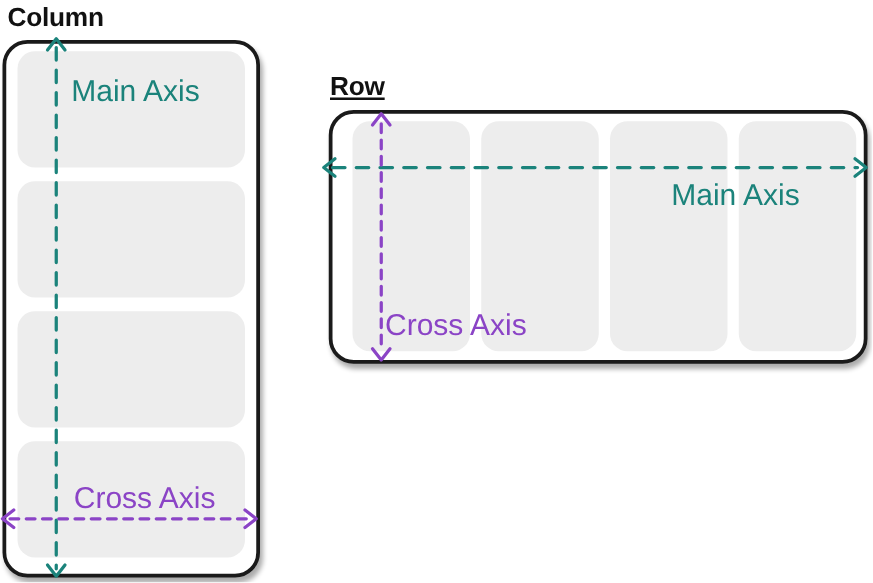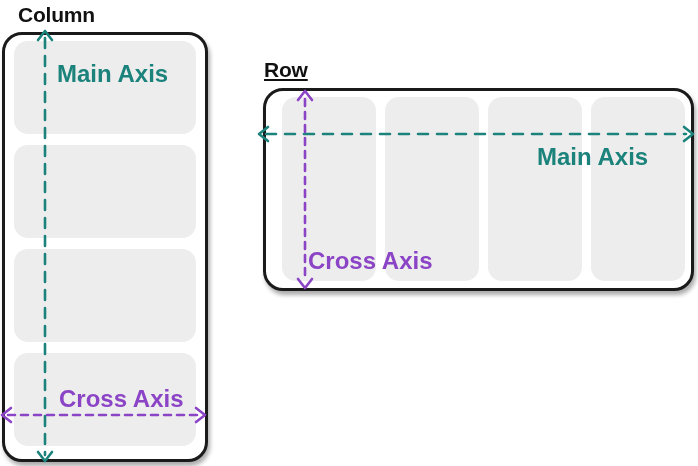--- a/index.html
+++ b/index.html
@@ -4,41 +4,41 @@
 <style>
   html, body { margin:0; padding:0; background:#ffffff; }
   .canvas {
     position:relative; width:698px; height:466px; background:#ffffff;
     font-family:"Liberation Sans", sans-serif; overflow:hidden;
   }
   .panel-title {
     position:absolute; font-size:21px; font-weight:700;
     color:var(--title-text, #111111); line-height:1.05; letter-spacing:-0.2px;
   }
-  .col-title { left:18px; top:4px; }
+  .col-title { left:6px; top:4px; }
   .row-title { left:264px; top:59px;text-decoration:underline; }
   .frame {
     position:absolute; background:#ffffff; box-sizing:border-box;
     border:3px solid var(--frame-border, #1a1a1a); border-radius:20px;
     box-shadow:2px 4px 4px rgba(0,0,0,0.33); display:flex;
   }
   .col-frame {
     left:2px; top:32px; width:206px; height:430px;
     flex-direction:column; gap:11px; padding:6px 9px;
   }
   .col-frame .card { height:93px; flex:none; }
   .row-frame {
     left:263px; top:88px; width:431px; height:203px;
     flex-direction:row; gap:9px; padding:6px 6px 7px 16px;
   }
   .row-frame .card { flex:1; }
   .card { background:var(--card-fill, #ededed); border-radius:14px; }
   .overlay { position:absolute; left:0; top:0; pointer-events:none; }
   .axis-label {
-    position:absolute; font-size:24px; font-weight:700; line-height:1.1;
+    position:absolute; font-size:24px; font-weight:400; line-height:1.1;
     white-space:nowrap;
   }
   .main-axis-label { color:var(--main-axis, #1b837b); }
   .cross-axis-label { color:var(--cross-axis, #8b44c6); }
   .col-main-label   { left:57px;  top:61px;  }
   .col-cross-label  { left:59px;  top:386px; }
   .row-main-label   { left:537px; top:144px; }
   .row-cross-label  { left:308px; top:248px; }
 </style>
 </head>

